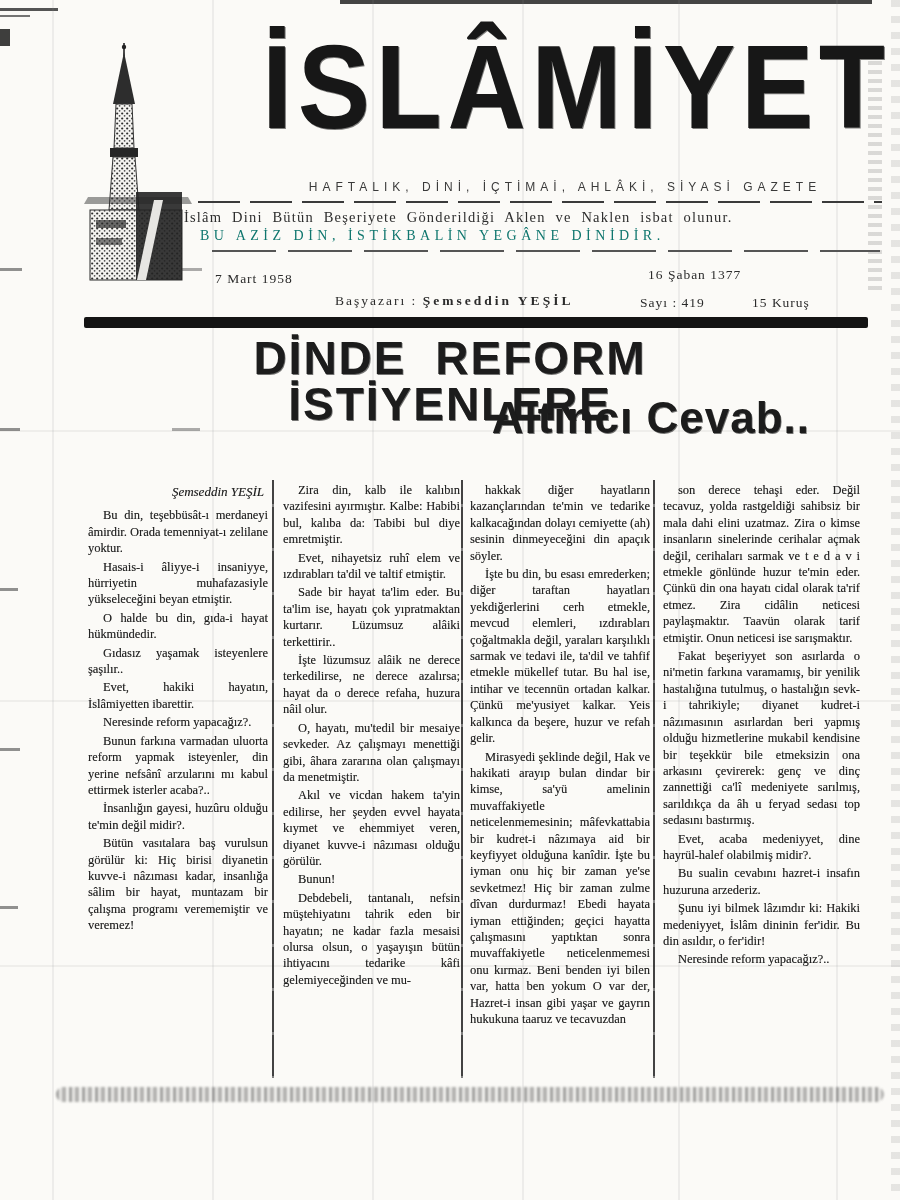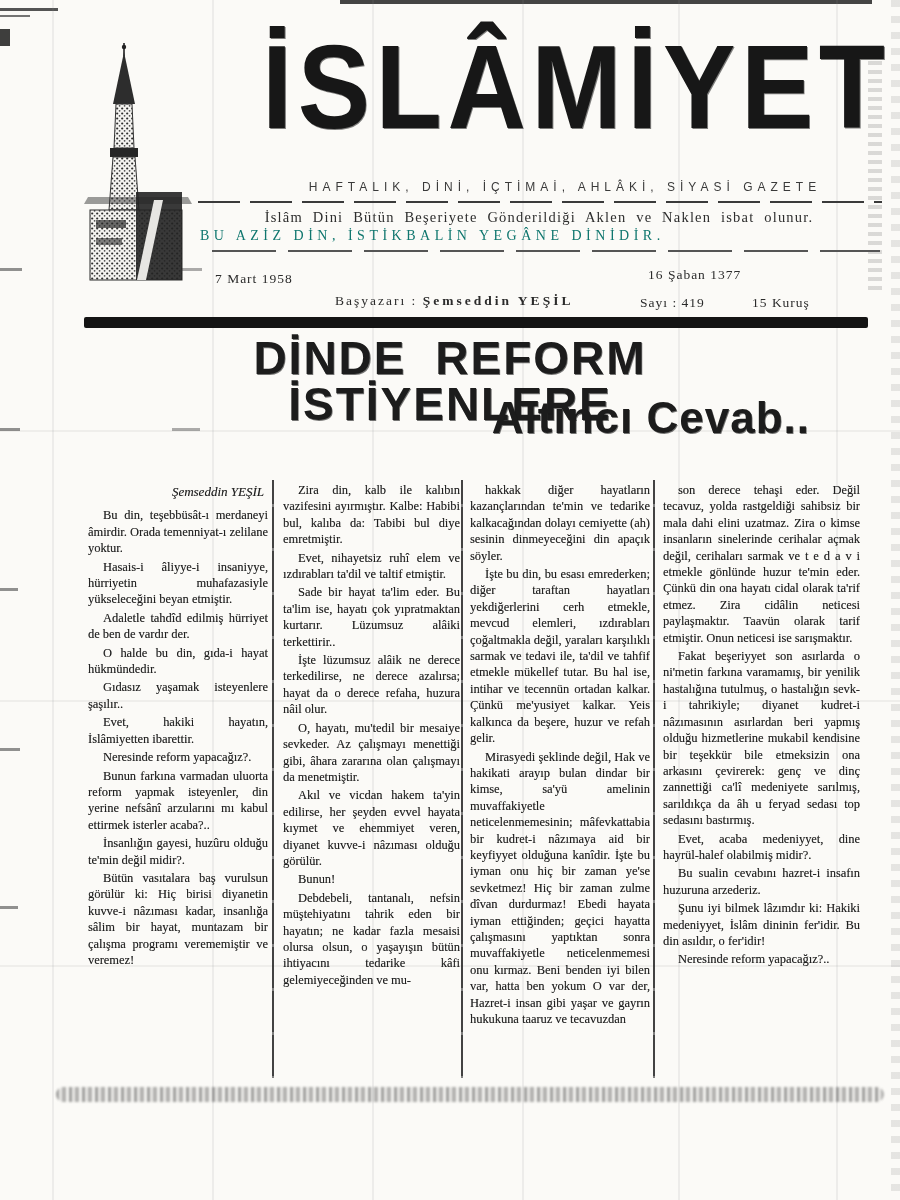--- a/index.html
+++ b/index.html
@@ -15,21 +15,21 @@
     font-size:118px; line-height:1; letter-spacing:6px; color:#171717;
     transform:scaleX(.92); transform-origin:left top;
     text-shadow:1px 1px 0 rgba(20,20,20,.55);
   }
   .masthead-sub {
     position:absolute; left:280px; top:180px; width:570px; text-align:center;
     font-family:"Liberation Sans", sans-serif; font-size:12px; letter-spacing:5px;
     color:#3a3a3a; white-space:nowrap;
   }
   .slogan-1 {
-    position:absolute; left:200px; top:209px; width:678px; text-align:center;
+    position:absolute; left:184px; top:209px; width:678px; text-align:left;
     font-size:14.5px; letter-spacing:1.2px; word-spacing:5px; color:#2d2d2d; white-space:nowrap;
   }
   .slogan-2 {
     position:absolute; left:200px; top:228px; width:678px; text-align:left;
     font-size:14px; letter-spacing:4.5px; color:#0f766e; white-space:nowrap;
   }
   
   .rule-dashed-top {
     position:absolute; left:198px; top:201px; width:684px; height:2px;
     background:repeating-linear-gradient(90deg,#3a3a3a 0 42px,transparent 42px 52px);
@@ -174,21 +174,20 @@
 
   <div class="rule-thick"></div>
 
   <div class="headline-1">DİNDE REFORM İSTİYENLERE</div>
   <div class="headline-2">Altıncı Cevab..</div>
 
   <div class="col col-1">
     <div class="byline">Şemseddin YEŞİL</div>
   <p class="para">Bu din, teşebbüsât-ı merdaneyi âmirdir. Orada temenniyat-ı zelilane yoktur.</p>
       <p class="para">Hasais-i âliyye-i insaniyye, hürriyetin muhafazasiyle yükseleceğini beyan etmiştir.</p>
-      <p class="para">Adaletle tahdîd edilmiş hürriyet de ben de vardır der.</p>
       <p class="para">O halde bu din, gıda-i hayat hükmündedir.</p>
       <p class="para">Gıdasız yaşamak isteyenlere şaşılır..</p>
       <p class="para">Evet, hakiki hayatın, İslâmiyetten ibarettir.</p>
       <p class="para">Neresinde reform yapacağız?.</p>
       <p class="para">Bunun farkına varmadan uluorta reform yapmak isteyenler, din yerine nefsânî arzularını mı kabul ettirmek isterler acaba?..</p>
       <p class="para">İnsanlığın gayesi, huzûru olduğu te'min değil midir?.</p>
       <p class="para">Bütün vasıtalara baş vurulsun görülür ki: Hiç birisi diyanetin kuvve-i nâzıması kadar, insanlığa sâlim bir hayat, muntazam bir çalışma programı verememiştir ve veremez!</p>
     </div>
   <div class="col col-2">
       <p class="para">Zira din, kalb ile kalıbın vazifesini ayırmıştır. Kalbe: Habibi bul, kalıba da: Tabibi bul diye emretmiştir.</p>

